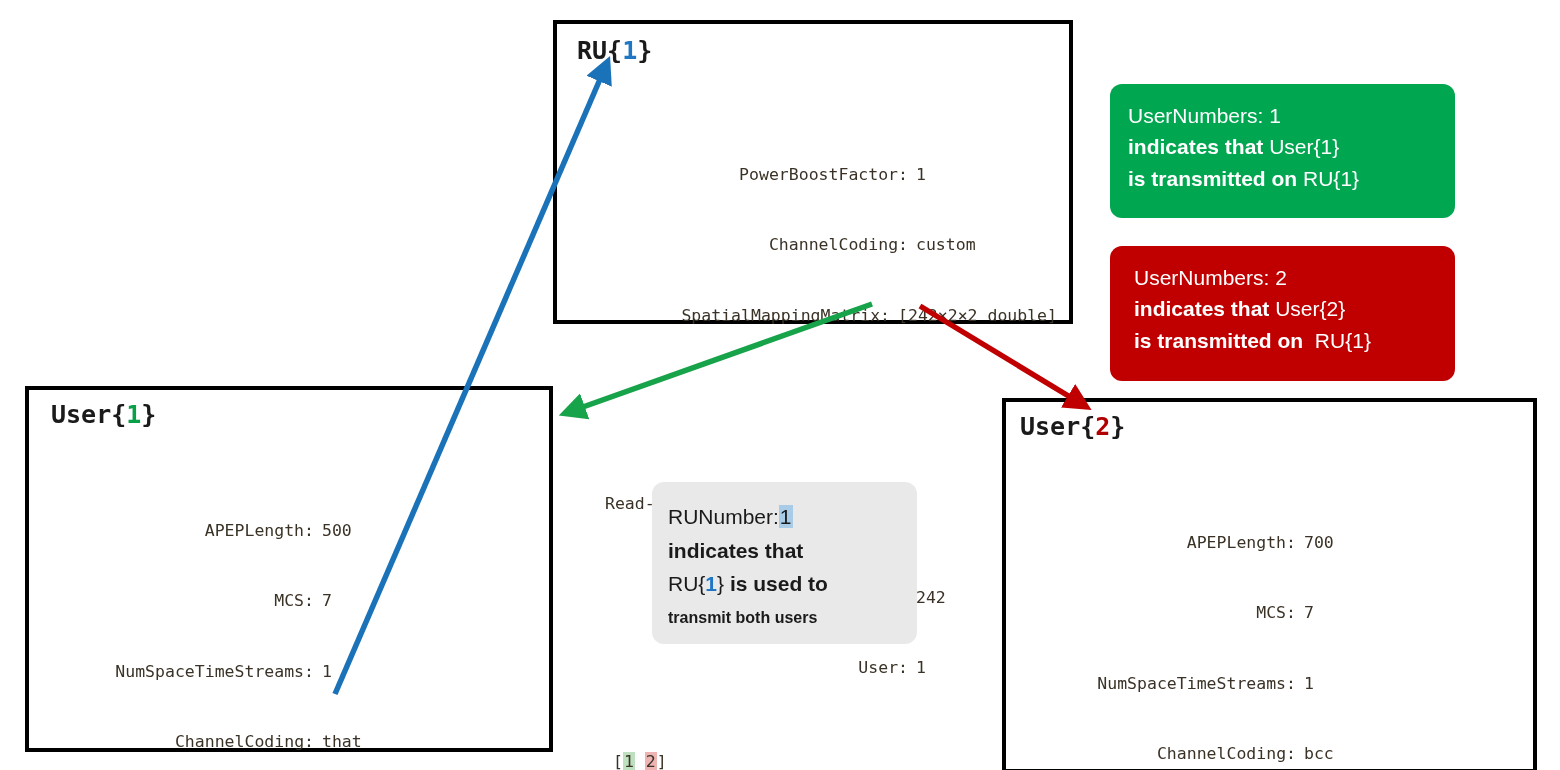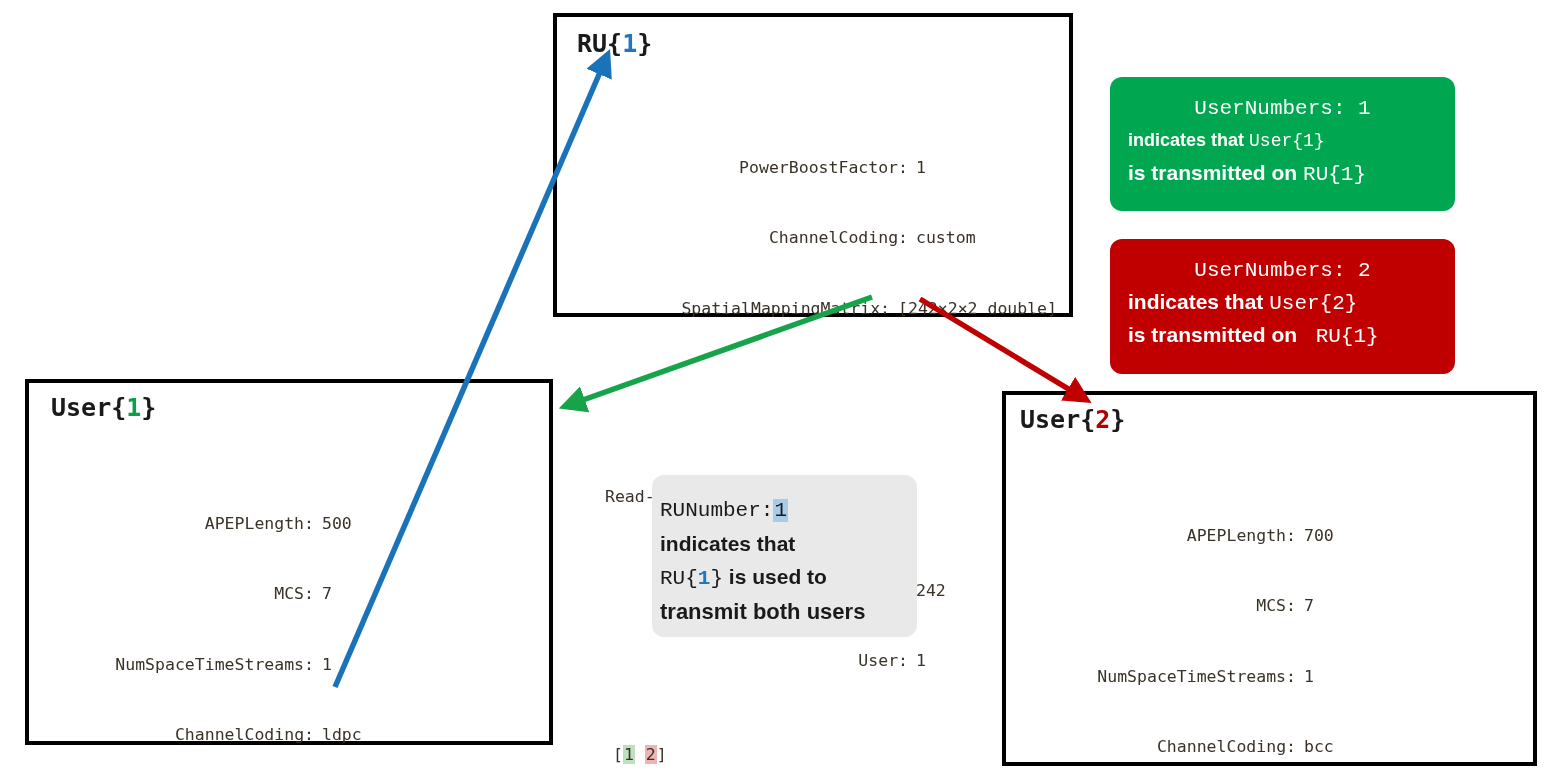--- a/index.html
+++ b/index.html
@@ -3,21 +3,21 @@
 <meta charset="utf-8">
 <style>
   html,body{margin:0;padding:0;}
   body{
     width:1560px;height:770px;
     background:#ffffff;
     font-family:"DejaVu Sans Mono", monospace;
     position:relative;
     overflow:hidden;
   }
-  .stage{position:absolute;left:0;top:9px;width:1560px;height:728px;}
+  .stage{position:absolute;left:0;top:16px;width:1560px;height:728px;}
 
   
   .objbox{
     position:absolute;
     background:#ffffff;
     border:4px solid #000000;
     box-sizing:border-box;
     z-index:3;
   }
   .objtitle{
@@ -52,21 +52,21 @@
 
   
   .callout{
     position:absolute;
     border-radius:12px;
     box-sizing:border-box;
     z-index:4;
     color:#ffffff;
   }
   .callout .line{white-space:pre;display:block;}
-  .mono{font-family:Liberation Mono, monospace;text-align:center;}
+  .mono{font-family:Liberation Sans, sans-serif;}
   .sans{font-family:"Liberation Sans", sans-serif;font-weight:bold;}
 
   #callout-green{background:#00a650;}
   #callout-red{background:#c00000;}
   #callout-gray{background:#e9e9e9;color:#1a1a1a;}
 
   svg.arrows{position:absolute;left:0;top:0;width:1560px;height:770px;z-index:6;pointer-events:none;}
 </style>
 </head>
 <body>
@@ -124,21 +124,21 @@
       <div class="prow">
         <span class="pname" style="width:263px;">MCS:</span>
         <span class="pval">7</span>
       </div>
       <div class="prow">
         <span class="pname" style="width:263px;">NumSpaceTimeStreams:</span>
         <span class="pval">1</span>
       </div>
       <div class="prow">
         <span class="pname" style="width:263px;">ChannelCoding:</span>
-        <span class="pval">ldpc</span>
+        <span class="pval">that</span>
       </div>
       
       
       
       
 
       
 
       
 
@@ -178,35 +178,35 @@
 
       
 
       
       
     </div>
   </div>
 
   <div class="callout" id="callout-green" style="left:1110px;top:68px;width:345px;height:134px;padding:16px 18px;">
     <span class="line mono" style="font-size:21px;line-height:31px;">UserNumbers: 1</span>
-    <span class="line" style="font-size:18px;line-height:31px;"><span class="sans">indicates that </span><span class="mono">User{1}</span></span>
+    <span class="line" style="font-size:21px;line-height:31px;"><span class="sans">indicates that </span><span class="mono">User{1}</span></span>
     <span class="line" style="font-size:21px;line-height:31px;"><span class="sans">is transmitted on </span><span class="mono">RU{1}</span></span>
   </div>
 
-  <div class="callout" id="callout-red" style="left:1110px;top:230px;width:345px;height:135px;padding:16px 18px;">
+  <div class="callout" id="callout-red" style="left:1110px;top:230px;width:345px;height:135px;padding:16px 24px;">
     <span class="line mono" style="font-size:21px;line-height:31px;">UserNumbers: 2</span>
     <span class="line" style="font-size:21px;line-height:31px;"><span class="sans">indicates that </span><span class="mono">User{2}</span></span>
     <span class="line" style="font-size:21px;line-height:31px;"><span class="sans">is transmitted on </span><span class="mono"> RU{1}</span></span>
   </div>
 
-  <div class="callout" id="callout-gray" style="left:652px;top:466px;width:265px;height:162px;padding:18px 8px;">
+  <div class="callout" id="callout-gray" style="left:652px;top:466px;width:265px;height:162px;padding:18px 16px;">
     <span class="line" style="font-size:21px;line-height:33px;"><span class="mono">RUNumber:</span><span class="mono hl-blue">1</span></span>
     <span class="line sans" style="font-size:21px;line-height:33px;">indicates that</span>
     <span class="line" style="font-size:21px;line-height:33px;"><span class="mono">RU{</span><span class="mono" style="color:#1f77c4;font-weight:bold;">1</span><span class="mono">}</span><span class="sans"> is used to</span></span>
-    <span class="line sans" style="font-size:22px;line-height:33px;">transmit both users</span>
+    <span class="line sans" style="font-size:16px;line-height:33px;">transmit both users</span>
   </div>
 
   <svg class="arrows" viewBox="0 0 1560 770">
     <defs>
       <marker id="ah-blue" markerWidth="5" markerHeight="5" refX="3.6" refY="2.5" orient="auto">
         <path d="M0,0 L5,2.5 L0,5 z" fill="#1a72b8"></path>
       </marker>
       <marker id="ah-green" markerWidth="5" markerHeight="5" refX="3.6" refY="2.5" orient="auto">
         <path d="M0,0 L5,2.5 L0,5 z" fill="#16a34a"></path>
       </marker>

